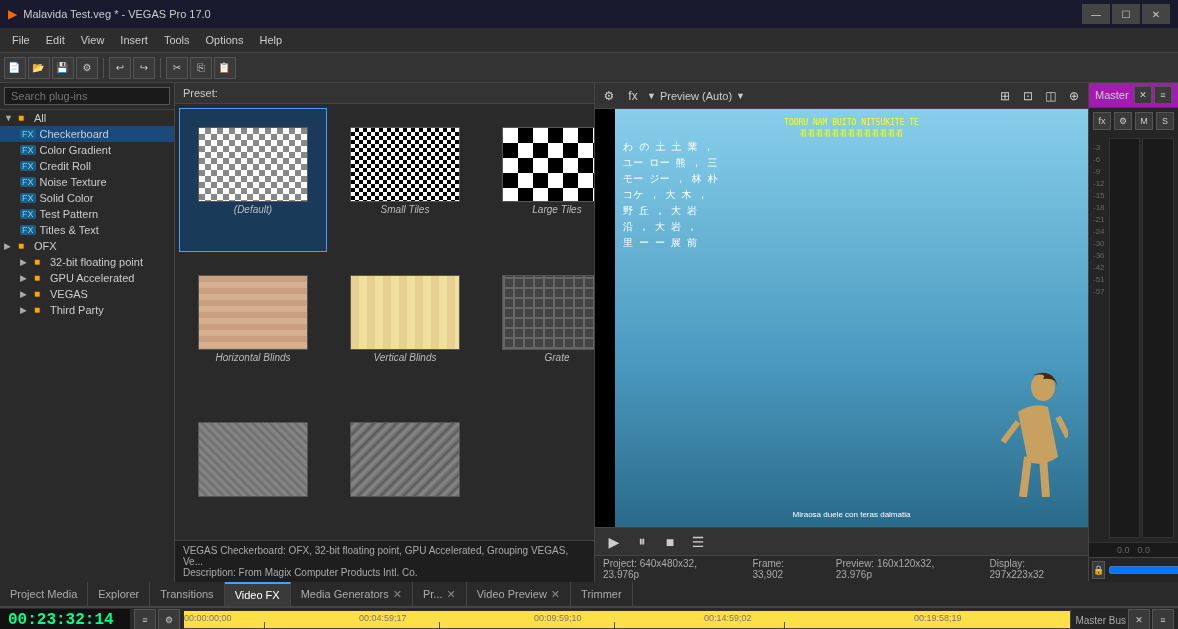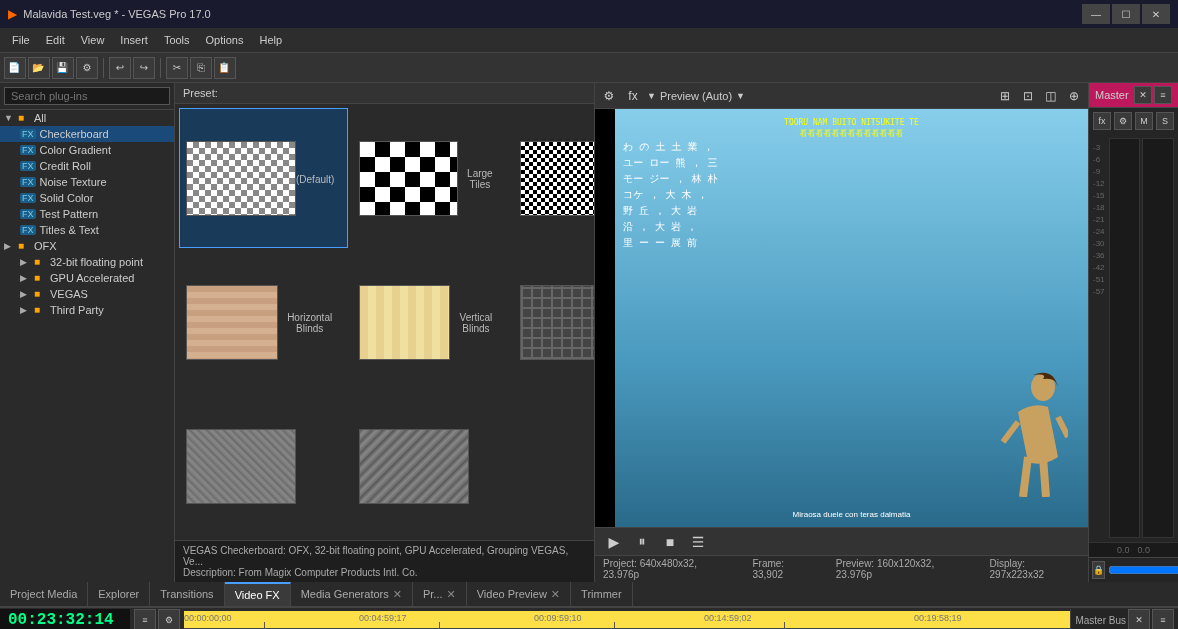--- a/index.html
+++ b/index.html
@@ -34,21 +34,21 @@
     .tree-icon { width: 12px; height: 12px; font-size: 10px; color: #ffa500; flex-shrink: 0; }
     .fx-badge { background: #1a5f8a; color: #7ec8e3; font-size: 9px; padding: 0 2px; border-radius: 2px; flex-shrink: 0; }
     .tree-label { font-size: 11px; color: #ccc; }
     .tree-item.indent1 { padding-left: 20px; }
     .tree-arrow { color: #aaa; font-size: 9px; width: 10px; }
 
     
     #middle-panel { width: 420px; background: #2a2a2a; border-right: 1px solid #444; display: flex; flex-direction: column; }
     #preset-header { padding: 4px 8px; background: #333; border-bottom: 1px solid #444; font-size: 11px; color: #ccc; }
     #preset-grid { flex: 1; overflow-y: auto; padding: 4px; display: grid; grid-template-columns: repeat(3, 1fr); gap: 4px; position: relative; }
-    .preset-item { display: flex; flex-direction: row; align-items: center; cursor: pointer; padding: 6px; border: 1px solid transparent; }
+    .preset-item { display: flex; flex-direction: column; align-items: center; cursor: pointer; padding: 18px; border: 1px solid transparent; font-style: italic; }
     .preset-item.selected { border-color: #4a9eff; background: #1a3a5a; }
     .preset-thumb { width: 110px; height: 75px; background: #111; border: 1px solid #555; overflow: hidden; display: flex; align-items: center; justify-content: center; }
     .preset-label { font-size: 10px; color: #bbb; margin-top: 2px; text-align: center; }
     #preset-info { background: #1e1e1e; border-top: 1px solid #444; padding: 4px 8px; font-size: 10px; color: #aaa; min-height: 32px; }
 
     
     .checker-default { 
       background-image: repeating-conic-gradient(#888 0% 25%, #fff 0% 50%);
       background-size: 12px 12px;
       width: 100%; height: 100%;
@@ -85,21 +85,21 @@
     #preview-toolbar { background: #333; height: 26px; display: flex; align-items: center; padding: 0 4px; gap: 4px; border-bottom: 1px solid #444; }
     .prev-btn { width: 20px; height: 20px; background: none; border: none; color: #ccc; cursor: pointer; font-size: 12px; display: flex; align-items: center; justify-content: center; }
     .preview-label { color: #ccc; font-size: 11px; }
     #preview-screen { flex: 1; background: #000; display: flex; align-items: center; justify-content: center; overflow: hidden; position: relative; padding-left: 20px; }
     #preview-controls { background: #333; height: 28px; display: flex; align-items: center; padding: 0 8px; gap: 6px; border-top: 1px solid #444; }
     .play-btn { width: 22px; height: 22px; background: none; border: none; color: #ccc; cursor: pointer; font-size: 14px; display: flex; align-items: center; justify-content: center; }
     #preview-info { background: #2a2a2a; padding: 2px 8px; font-size: 10px; color: #aaa; display: flex; gap: 20px; border-top: 1px solid #444; }
 
     
     #master-panel { width: 90px; background: #252525; border-left: 1px solid #444; display: flex; flex-direction: column; }
-    #master-header { background: #be185d; padding: 3px 6px; font-size: 11px; color: #ccc; border-bottom: 1px solid #444; display: flex; align-items: center; justify-content: space-between; }
+    #master-header { background: #a21caf; padding: 3px 6px; font-size: 11px; color: #ccc; border-bottom: 1px solid #444; display: flex; align-items: center; justify-content: space-between; }
     #master-controls { padding: 4px; display: flex; gap: 3px; flex-wrap: wrap; }
     .master-btn { width: 18px; height: 18px; background: #3a3a3a; border: 1px solid #555; color: #ccc; font-size: 9px; cursor: pointer; display: flex; align-items: center; justify-content: center; }
     #vu-meters { flex: 1; padding: 4px; display: flex; gap: 4px; position: relative; }
     .vu-scale { font-size: 8px; color: #666; display: flex; flex-direction: column; gap: 3px; padding-top: 5px; }
     .vu-bar-container { flex: 1; display: flex; gap: 2px; }
     .vu-bar { flex: 1; background: #1a1a1a; border: 1px solid #333; position: relative; display: flex; flex-direction: column; justify-content: flex-end; }
     .vu-fill { background: linear-gradient(to top, #00aa00 0%, #88cc00 70%, #ffaa00 85%, #ff2200 95%); width: 100%; height: 0%; }
 
     
     #panel-tabs { height: 25px; background: #2a2a2a; display: flex; align-items: stretch; border-bottom: 1px solid #444; gap: 0; }
@@ -238,29 +238,29 @@
     <div id="preset-grid">
 
       <div class="preset-item selected">
         <div class="preset-thumb">
           <div class="checker-default"></div>
         </div>
         <div class="preset-label">(Default)</div>
       </div>
       <div class="preset-item">
         <div class="preset-thumb">
+          <div class="checker-small"></div>
+        </div>
+        <div class="preset-label">Small Tiles</div>
+      </div>
+      <div class="preset-item">
+        <div class="preset-thumb">
           <div class="checker-large"></div>
         </div>
         <div class="preset-label">Large Tiles</div>
-      </div>
-      <div class="preset-item">
-        <div class="preset-thumb">
-          <div class="checker-small"></div>
-        </div>
-        <div class="preset-label">Small Tiles</div>
       </div>
 
       <div class="preset-item">
         <div class="preset-thumb">
           <div class="horiz-blinds"></div>
         </div>
         <div class="preset-label">Horizontal Blinds</div>
       </div>
       <div class="preset-item">
         <div class="preset-thumb">

